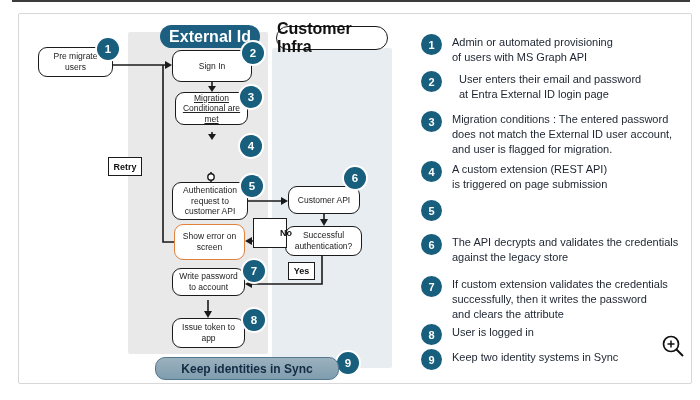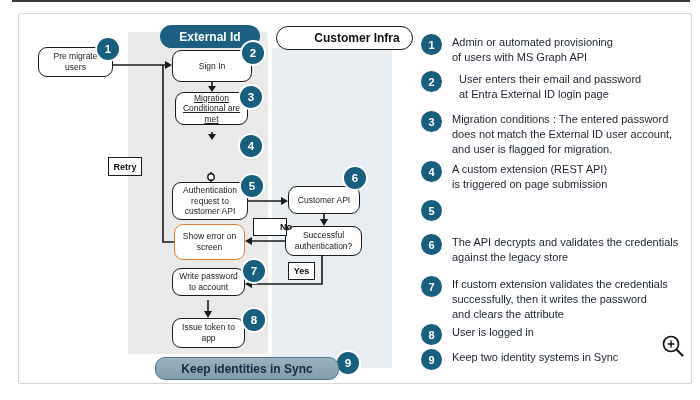--- a/index.html
+++ b/index.html
@@ -9,43 +9,43 @@
     position:relative;overflow:hidden;color:#1c2430;
   }
   .stage{position:absolute;inset:0;}
   .topline{position:absolute;left:12px;top:0;width:678px;height:2px;background:#3c3c3c;}
   .card{position:absolute;left:18px;top:13px;width:672px;height:369px;background:#ffffff;
         border:1px solid #d8d8d8;border-radius:2px;}
   .lane{position:absolute;border-radius:2px;}
   .lane-gray{left:128px;top:32px;width:140px;height:322px;background:#e9e9e9;}
   .lane-blue{left:272px;top:48px;width:120px;height:320px;background:#e7edf1;}
   .hdr{position:absolute;display:flex;align-items:center;justify-content:center;
-       font-weight:bold;font-size:12px;border-radius:12px;}
+       font-weight:bold;font-size:16px;border-radius:12px;}
   .hdr-external{left:160px;top:25px;width:100px;height:23px;background:#1c5f80;color:#ffffff;}
   .hdr-customer{left:276px;top:26px;width:110px;height:22px;background:#ffffff;color:#111;
-                border:1.6px solid #1b1b1b;padding-left:25px;}
+                border:1.6px solid #1b1b1b;}
   .node{position:absolute;background:#ffffff;border:1.4px solid #1b1b1b;border-radius:9px;
         display:flex;align-items:center;justify-content:center;text-align:center;
         font-size:8.5px;line-height:1.25;color:#222;padding:3px 3px;box-sizing:border-box;}
   .node-error{border-color:#e2813c;}
   .n-premigrate{left:38px;top:47px;width:75px;height:30px;}
   .n-signin{left:172px;top:50px;width:80px;height:32px;}
   .n-migration{left:175px;top:92px;width:73px;height:33px;text-decoration:underline;}
   .n-credential{left:175px;top:140px;width:73px;height:36px;}
   .n-authreq{left:172px;top:182px;width:76px;height:38px;}
   .n-customerapi{left:288px;top:186px;width:72px;height:28px;}
   .n-successauth{left:285px;top:226px;width:77px;height:30px;}
   .n-showerror{left:174px;top:224px;width:71px;height:36px;}
   .n-writepwd{left:172px;top:268px;width:73px;height:28px;}
   .n-issuetoken{left:172px;top:318px;width:73px;height:30px;}
   .elabel{position:absolute;background:#ffffff;border:1.4px solid #1b1b1b;
           display:flex;align-items:center;justify-content:center;
           font-size:9px;font-weight:bold;color:#111;box-sizing:border-box;}
   .l-retry{left:108px;top:157px;width:34px;height:19px;}
-  .l-no{left:253px;top:218px;width:25px;height:18px;padding-left:32px;}
+  .l-no{left:253px;top:218px;width:25px;height:30px;padding-left:32px;}
   .l-yes{left:288px;top:262px;width:27px;height:18px;}
   .badge{position:absolute;width:22px;height:22px;border-radius:50%;background:#185e7d;
          color:#ffffff;font-size:11.5px;font-weight:bold;display:flex;align-items:center;
          justify-content:center;box-shadow:0 0 0 2px #ffffff;}
   .banner{position:absolute;left:155px;top:357px;width:182px;height:21px;border-radius:10px;
           background:linear-gradient(#9bb1be,#7f9dae);border:1px solid #54788f;
           color:#132b43;font-size:12px;font-weight:bold;display:flex;align-items:center;
           justify-content:center;}
   .legend-item-badge{position:absolute;left:421px;width:21px;height:21px;border-radius:50%;
           background:#185e7d;color:#fff;font-size:11px;font-weight:bold;display:flex;

